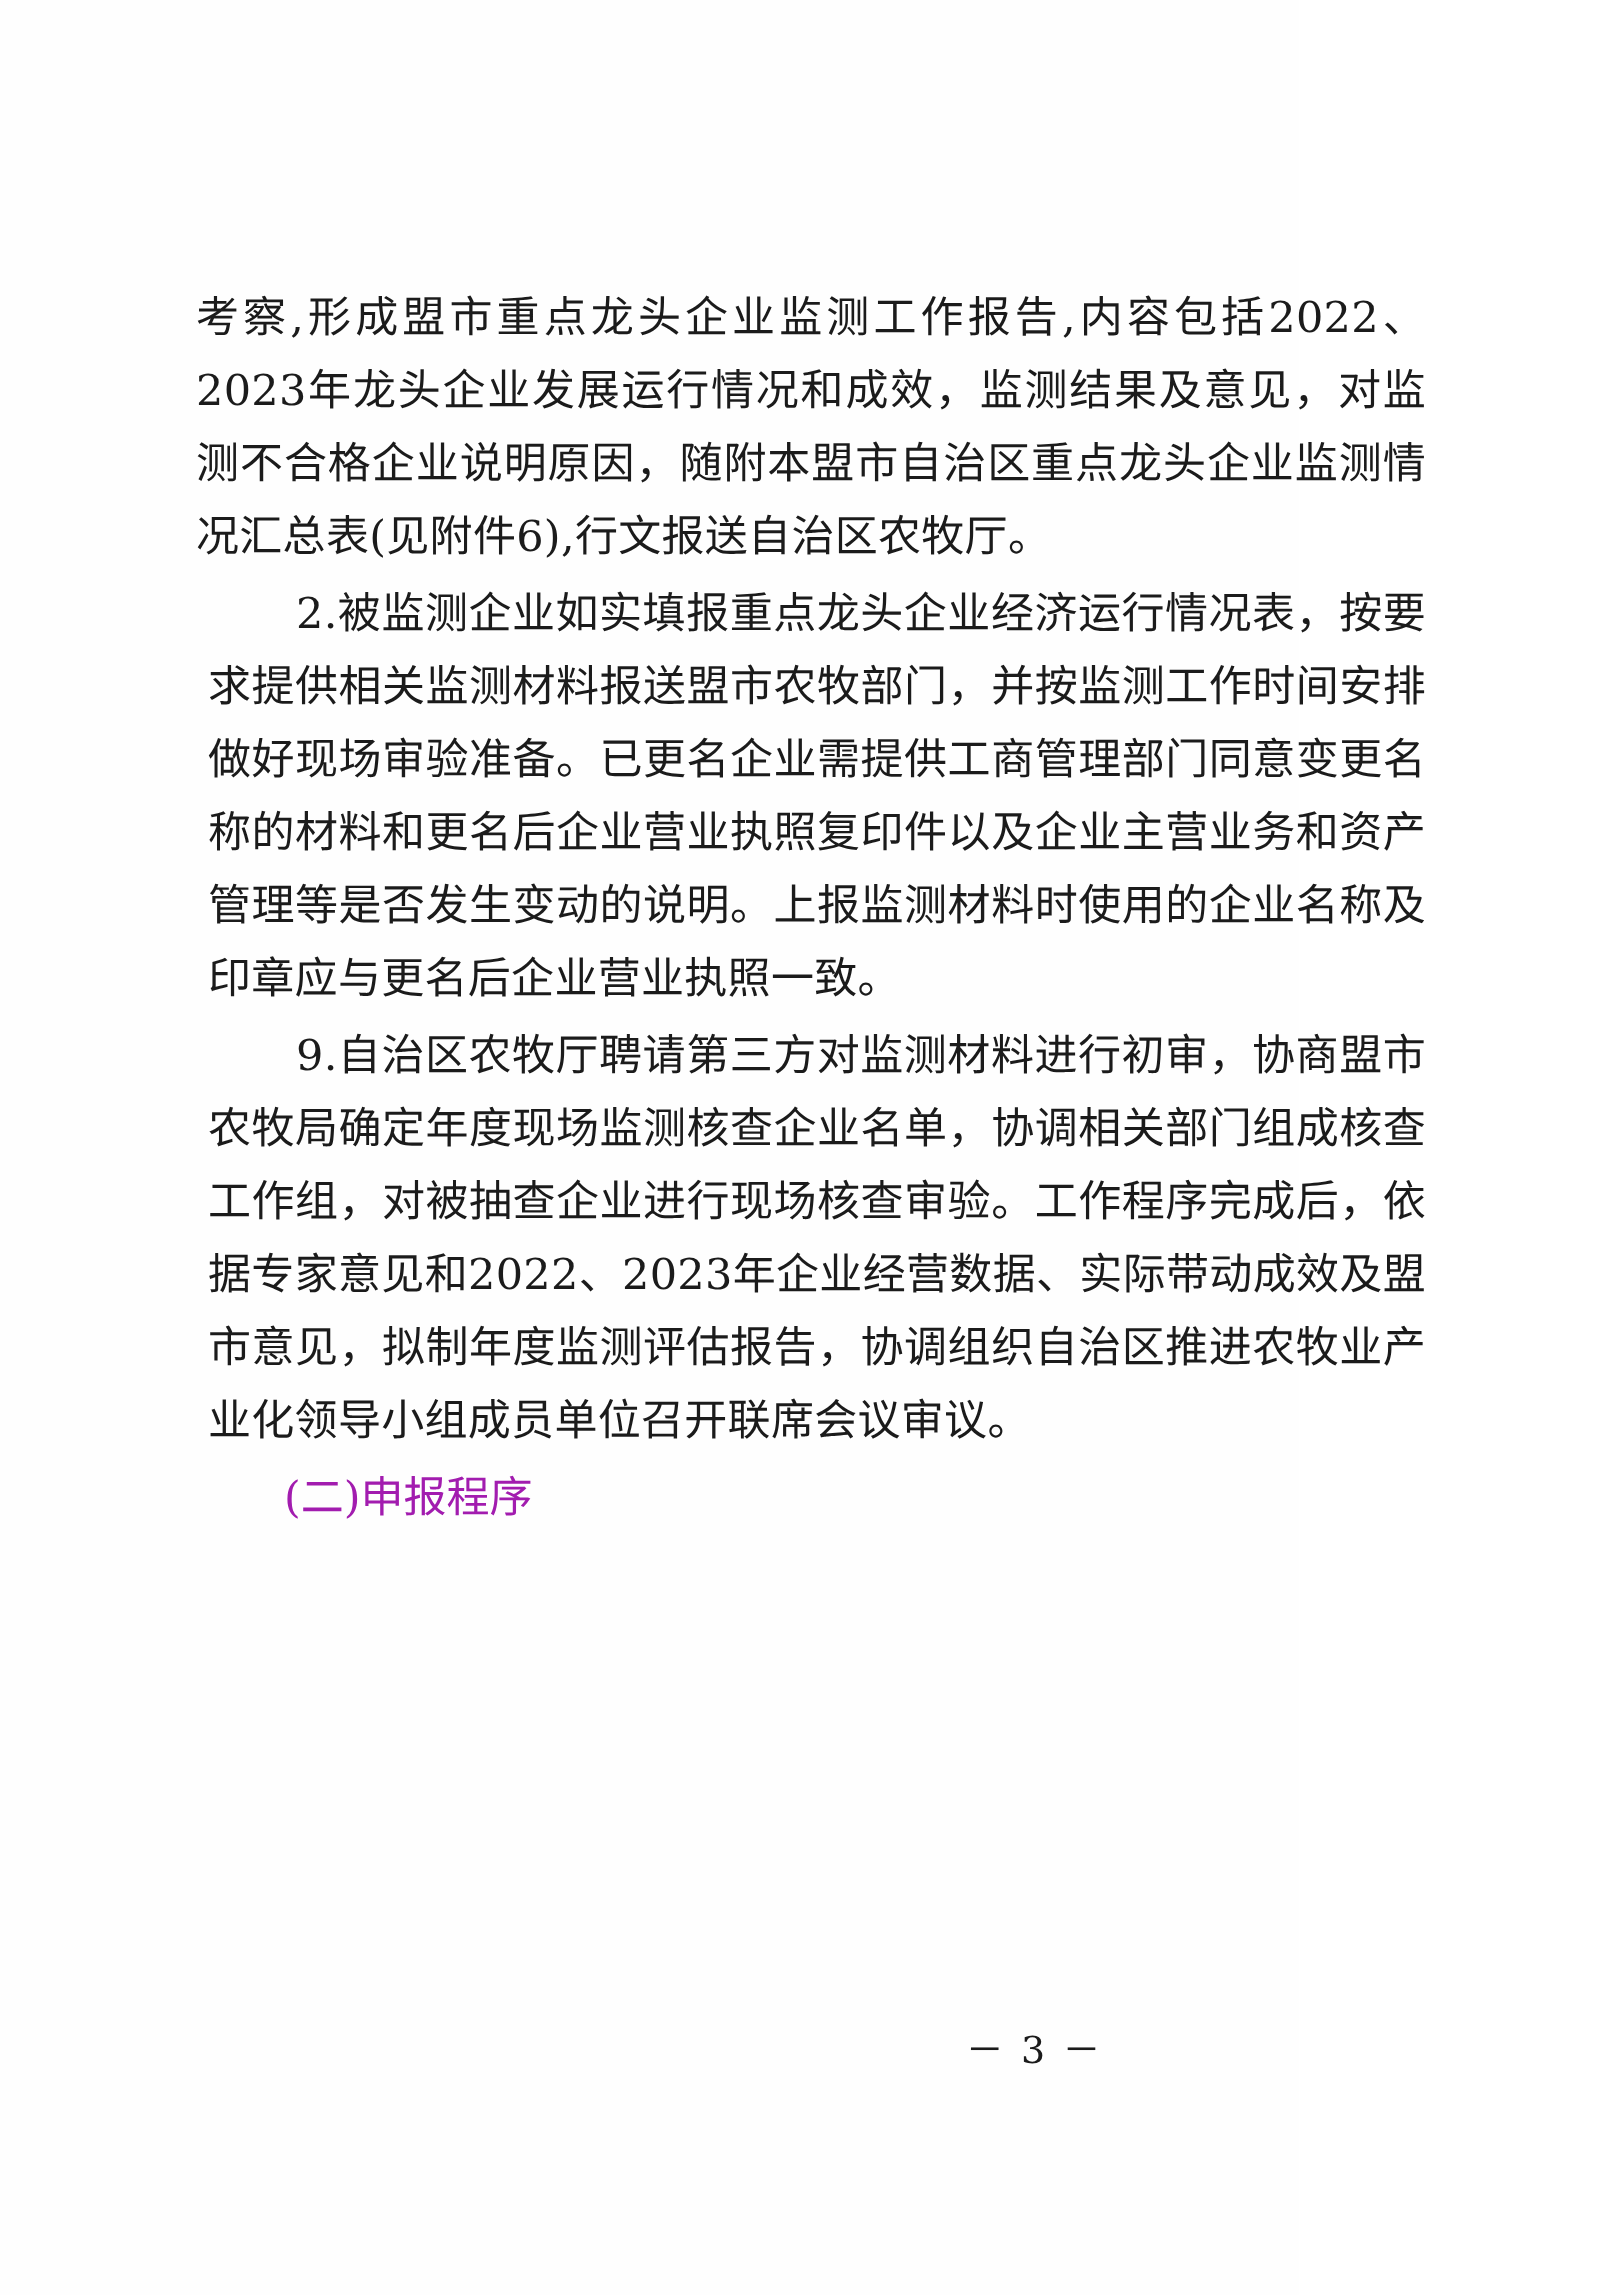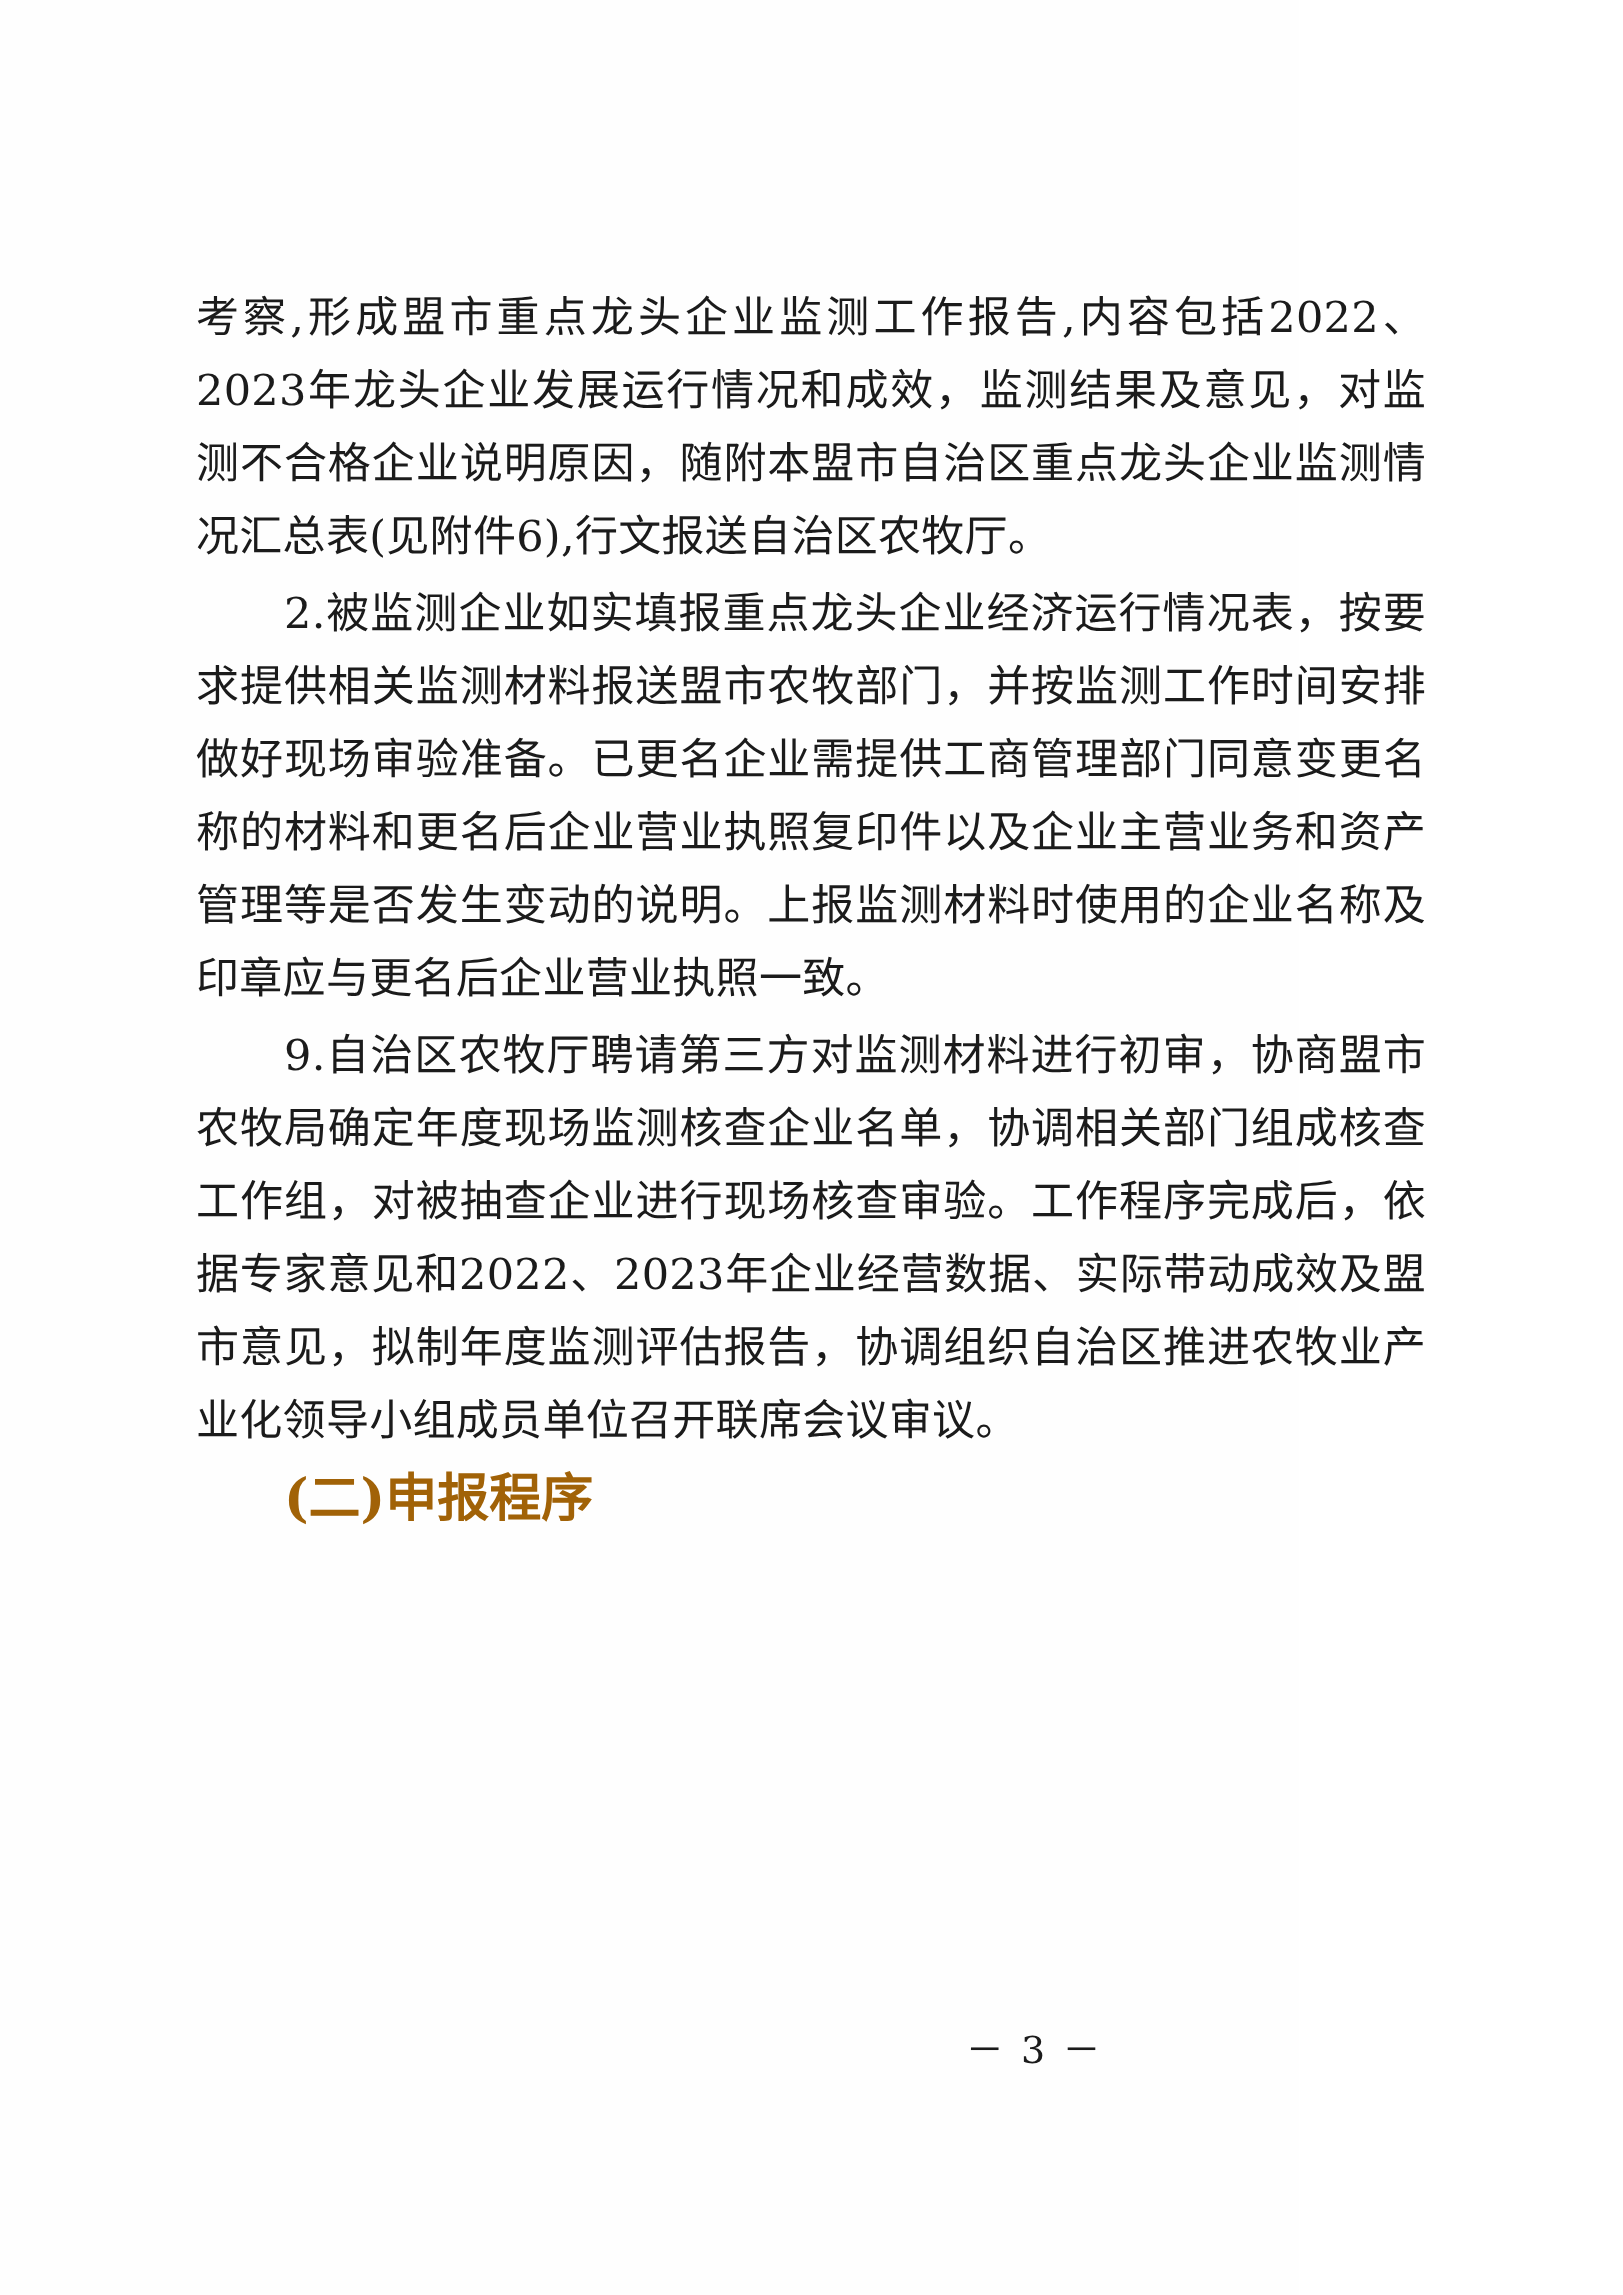--- a/index.html
+++ b/index.html
@@ -35,28 +35,29 @@
     font-size: 43px;
     line-height: 73px;
     text-align: justify;
     text-justify: inter-ideograph;
     letter-spacing: 0.3px;
     color: #1b1b1b;
     font-family: "DejaVu Serif", "Liberation Serif", serif;
   }
   p.indent {
     text-indent: 88px;
+    margin-left: 12px;
   }
   p.heading {
     margin: 0;
-    font-size: 52px;
+    font-size: 43px;
     line-height: 73px;
-    font-weight: bold;
+    font-weight: normal;
     text-indent: 88px;
-    color: #a16207;
+    color: #a21caf;
   }
   .page-number {
     position: absolute;
     right: 196px;
     top: 2019px;
     font-size: 38px;
     letter-spacing: 2.6px;
     color: #1b1b1b;
     font-family: "DejaVu Serif", "Liberation Serif", serif;
   }

